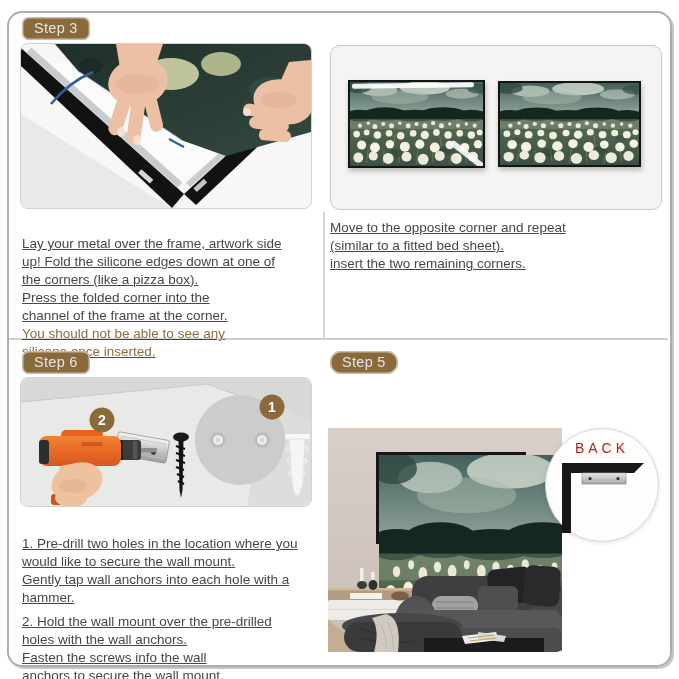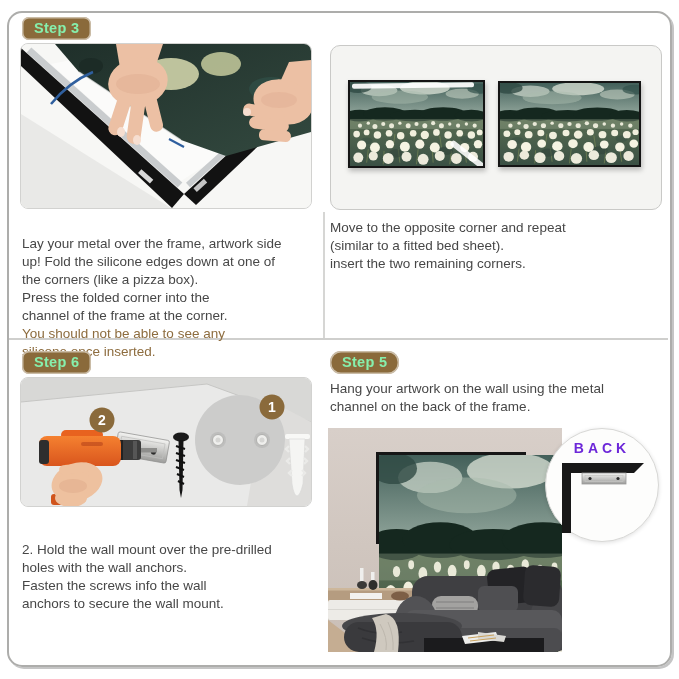--- a/index.html
+++ b/index.html
@@ -3,42 +3,42 @@
 <meta charset="utf-8">
 <style>
   html,body{margin:0;padding:0;background:#fff;}
   .sheet{position:relative;width:679px;height:679px;background:#fff;overflow:hidden;
          font-family:"Liberation Sans",sans-serif;color:#454545;}
   .outer-border{position:absolute;left:7px;top:11px;width:661px;height:652px;
                 border:2px solid #adadab;border-radius:15px;
                 box-shadow:2px 2px 0 rgba(90,90,90,.35);pointer-events:none;}
   .divider-h{position:absolute;left:9px;top:338px;width:659px;height:1.5px;background:#cfcfcd;}
   .divider-v{position:absolute;left:323px;top:212px;width:1.5px;height:126px;background:#d6d6d4;}
-  .badge{position:absolute;display:inline-block;background:#8a6a3b;color:#86efac;
-         font-size:14.5px;font-weight:bold;letter-spacing:.3px;
+  .badge{position:absolute;display:inline-block;background:#8a6a3b;color:#e5e5e5;
+         font-size:14.5px;font-weight:normal;letter-spacing:.3px;
          padding:3px 12px 4px;border-radius:7px;
          box-shadow:inset 0 0 0 1.5px rgba(255,255,255,.55);}
-  .txt{position:absolute;font-size:13.5px;line-height:18px;white-space:pre-line;color:#474747;}
+  .txt{position:absolute;font-size:13.5px;line-height:18px;white-space:pre-line;color:#474747;text-decoration:underline;}
   .txt .hl{color:#8d6c3e;}
   .figure{position:absolute;border-radius:8px;overflow:hidden;border:1px solid #d2d2d0;background:#f2f2f0;}
   .panel{position:absolute;left:330px;top:45px;width:330px;height:163px;border-radius:10px;
          border:1.5px solid #c9c9c7;background:#f4f4f2;}
   .art{position:absolute;border:2px solid #151515;background:#2c3d38;
        box-shadow:1px 3px 5px rgba(0,0,0,.25);overflow:hidden;}
   .art svg{display:block;width:100%;height:100%;}
   .streak-top{position:absolute;left:2px;top:1px;width:122px;height:5px;background:rgba(255,255,255,.92);
               transform:rotate(-.8deg);border-radius:2px;}
   .streak-corner{position:absolute;right:-6px;bottom:8px;width:42px;height:6px;background:rgba(255,255,255,.88);
               transform:rotate(38deg);border-radius:2px;}
   .living{position:absolute;left:328px;top:428px;width:234px;height:224px;overflow:hidden;background:#d3cac3;}
   .living svg{display:block;width:100%;height:100%;}
   .back-circle{position:absolute;left:545px;top:428px;width:112px;height:112px;border-radius:50%;
                background:#fdfdfc;border:1px solid #d8d8d6;box-shadow:0 1px 4px rgba(0,0,0,.12);}
   .back-label{position:absolute;left:0;right:0;top:11px;text-align:center;font-size:14px;
-              letter-spacing:4px;color:#6d28d9;font-weight:700;}
+              letter-spacing:4px;color:#b91c1c;font-weight:400;}
   svg text.marker{font-family:"Liberation Sans",sans-serif;font-size:14px;font-weight:bold;fill:#fff;}
 </style>
 </head>
 <body>
 
 <svg width="0" height="0" style="position:absolute" aria-hidden="true">
   <defs>
     <linearGradient id="gSky" x1="0" y1="0" x2="0" y2="1">
       <stop offset="0" stop-color="#43605a"></stop>
         <stop offset="1" stop-color="#8ba096"></stop>
@@ -299,29 +299,31 @@
         <text class="marker" x="81" y="47" text-anchor="middle">2</text>
       </g>
       <g>
         <circle cx="251" cy="29" r="12.5" fill="#8a6a3b"></circle>
         <text class="marker" x="251" y="34" text-anchor="middle">1</text>
       </g>
     </svg>
   </div>
 
   <div class="txt" style="left:22px;top:517px;width:306px;">
+    <span>1. Pre-drill two holes in the location where you
+would like to secure the wall mount.
+Gently tap wall anchors into each hole with a
+hammer.</span>
     <span style="display:block;margin-top:6px;">2. Hold the wall mount over the pre-drilled
 holes with the wall anchors.
 Fasten the screws info the wall
 anchors to secure the wall mount.</span>
   </div>
 
   <span class="badge" style="left:330px;top:351px;border-radius:11px;">Step 5</span>
-  <div class="txt" style="left:330px;top:380px;width:334px;">Hang your artwork on the wall using the metal
-channel on the back of the frame.</div>
 
   <div class="living">
     <svg viewBox="0 0 234 224" preserveAspectRatio="none">
       <rect width="234" height="224" fill="url(#gWall)"></rect>
       <ellipse cx="206" cy="150" rx="34" ry="30" fill="#f0e6d8" opacity=".8"></ellipse>
 
       <rect x="52" y="28" width="150" height="92" fill="#a99f97"></rect>
       <rect x="48" y="24" width="150" height="92" fill="#161616"></rect>
       <svg x="51" y="27" width="144" height="86" viewBox="0 0 160 100" preserveAspectRatio="none">
           <use href="#flowerart"></use>

